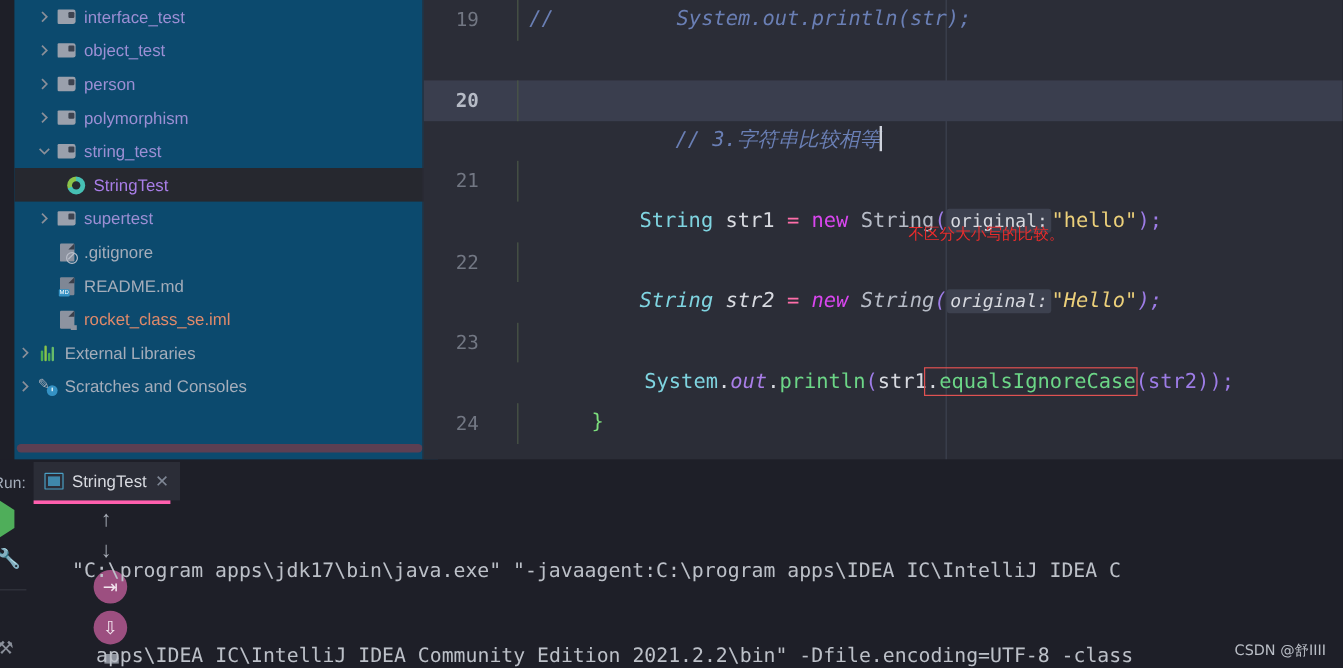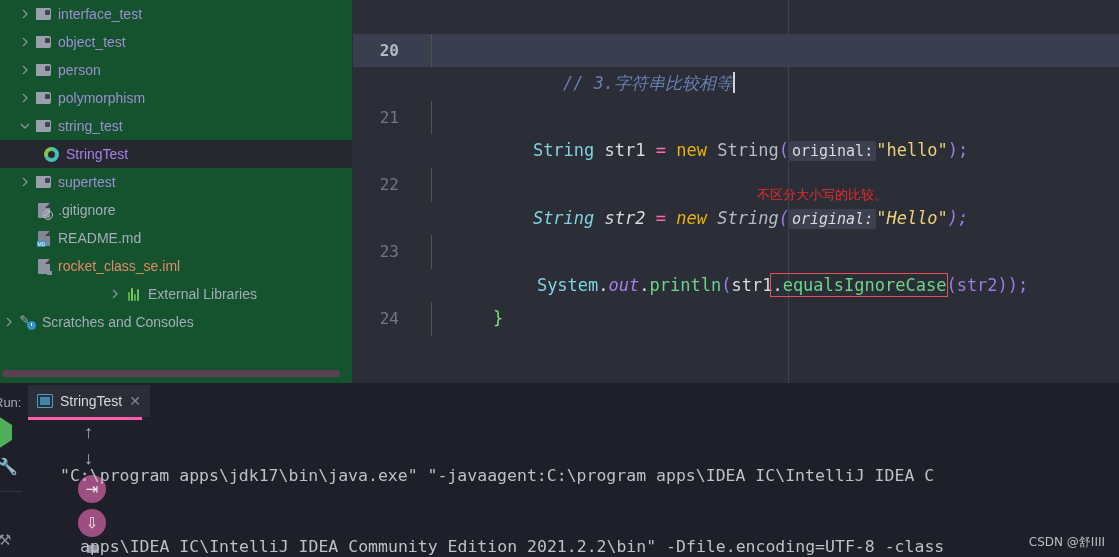--- a/index.html
+++ b/index.html
@@ -7,22 +7,22 @@
     width:1119px;height:557px;overflow:hidden;
     background:#1e1f28;
     font-family:"Liberation Sans", sans-serif;
     font-size:13px;
     -webkit-font-smoothing:antialiased;
   }
   .app{position:relative;width:1119px;height:557px;}
 
   
   .project-pane{
-    position:absolute;left:0;top:0;width:353px;height:383px;
-    background:#14532d;overflow:hidden;
+    position:absolute;left:12px;top:0;width:353px;height:383px;
+    background:#0c4a6e;overflow:hidden;
   }
   .tree{padding-top:0;}
   .tree-row{
     position:relative;display:flex;align-items:center;height:28px;
     padding-left:18px;color:#a5adba;font-size:14px;white-space:nowrap;
   }
   .tree-row.selected{background:#26282f;}
   .arrow{
     width:14px;height:14px;flex:0 0 14px;margin-right:3px;
     display:flex;align-items:center;justify-content:center;
@@ -136,21 +136,21 @@
   .fold-tag:after{
     content:"";position:absolute;left:3px;top:7px;width:8px;height:1.6px;background:#9aa0ac;
   }
   .code-line.hl .fold-tag{background:#4c5263;}
   .gutter-rule{
     position:absolute;left:78px;top:0;width:1px;height:100%;background:#4b5747;
   }
   .code-text{position:absolute;left:88px;top:0;}
 
   .k-type{color:#7fd4e0;}
-  .k-kw{color:#eab308;}
+  .k-kw{color:#d946ef;}
   .k-op{color:#ff6ea9;}
   .k-str{color:#ecd07a;}
   .k-paren{color:#9d7ce6;}
   .k-cls{color:#b6bbc6;}
   .k-comment{color:#6a7fb5;font-style:italic;}
   .k-method{color:#6cd687;}
   .k-static{color:#a97ee8;font-style:italic;}
   .k-ident{color:#d8dae0;}
   .k-brace-g{color:#7ddf7d;}
   .hint{
@@ -358,21 +358,21 @@
       <div class="tree-row d1">
         <span class="arrow none"></span>
         <span class="ic">
           <span class="fileicon" style="position:relative;">
               <span class="iml-dot"></span>
             </span>
         </span>
         <span class="lbl c-iml">rocket_class_se.iml</span>
       </div>
 
-      <div class="tree-row d0" style="padding-left:12px;justify-content:center;">
+      <div class="tree-row d0" style="padding-left:2px;">
         <span class="arrow">
           <svg width="8" height="10" viewBox="0 0 8 10">
               <path d="M2 1 L6 5 L2 9" stroke="#8a8f99" stroke-width="1.4" fill="none"></path>
             </svg>
         </span>
         <span class="ic">
           <span class="libicon">
             <i style="height:9px;background:#4caf50;"></i>
             <i style="height:13px;background:#8bc34a;"></i>
             <i style="height:7px;background:#4caf50;"></i>
@@ -398,20 +398,25 @@
       </div>
 
     </div>
     <div class="hscroll"></div>
   </div>
   <div class="pane-divider"></div>
 
   <div class="editor">
     <div class="editor-left-rule"></div>
 
+    <div class="code-line" style="top:0;">
+      <span class="ln">19</span>
+      <span class="gutter-rule"></span>
+      <span class="code-text k-comment">//          System.out.println(str);</span>
+    </div>
 
     <div class="code-line hl" style="top:33.6px;">
       <span class="ln">20</span>
       <span class="gutter-fold"><span class="fold-tag"></span></span>
       <span class="gutter-rule"></span>
       <span class="code-text" style="left:128px;">
         <span class="k-comment">// 3.字符串比较相等</span><span class="caret"></span>
       </span>
     </div>
 

